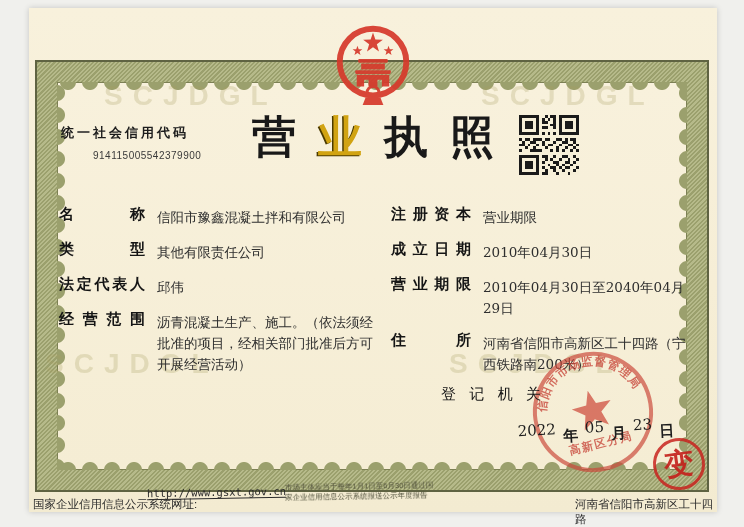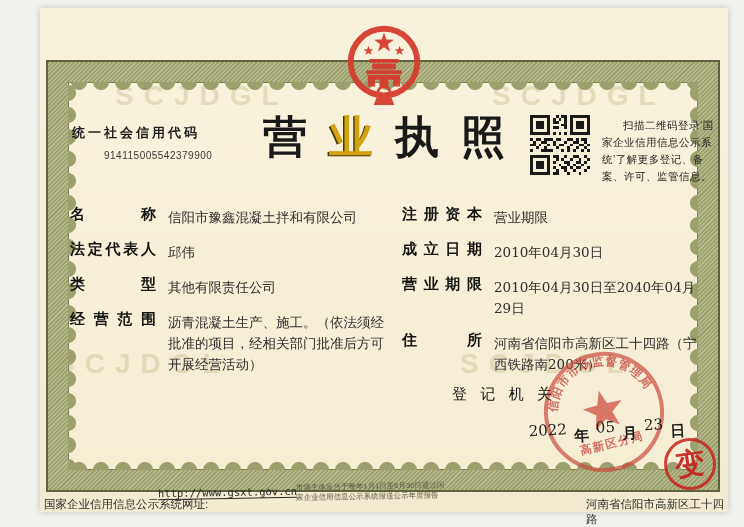--- a/index.html
+++ b/index.html
@@ -1,17 +1,17 @@
 <!DOCTYPE html>
 <html><head>
 <meta charset="utf-8">
 <style>
   html,body{margin:0;padding:0;width:744px;height:527px;overflow:hidden;
     background:#f0f0ed;font-family:"Liberation Sans",sans-serif;}
-  .paper{position:absolute;left:40px;top:8px;width:688px;height:504px;
+  .paper{position:absolute;left:29px;top:8px;width:688px;height:504px;
     background:linear-gradient(180deg,#f8f1dc 0%,#f6eed6 55%,#f3ebd1 100%);
     box-shadow:0 0 6px rgba(0,0,0,.18);}
   
   .frame{position:absolute;left:6px;top:52px;right:8px;bottom:20px;
     border:2px solid #5f6342;z-index:1;
     background:repeating-linear-gradient(135deg,#9ba06d 0 1.5px,#b6ba8a 1.5px 3px);}
   .frame-inner{position:absolute;left:20px;top:20px;right:20px;bottom:20px;
     background:linear-gradient(180deg,#f8f1dc 0%,#f5edd4 100%);
     border:1px solid #7c8054;}
   .sc{position:absolute;}
@@ -119,34 +119,33 @@
 
     <div class="title"><span>营</span><span class="gold">业</span><span>执</span><span>照</span></div>
 
     <svg class="qr-wrap" viewBox="0 0 21 21" shape-rendering="crispEdges">
       <rect x="0" y="0" width="21" height="21" fill="#f6efd8"></rect>
       <path fill="#1a1a1a" d="M0 0h7v7h-7zM14 0h7v7h-7zM0 14h7v7h-7z"></path>
       <path fill="#f6efd8" d="M1 1h5v5h-5zM15 1h5v5h-5zM1 15h5v5h-5z"></path>
       <path fill="#1a1a1a" d="M2 2h3v3h-3zM16 2h3v3h-3zM2 16h3v3h-3z"></path>
       <path fill="#1a1a1a" d="M9 0h1v1h-1zM11 0h2v1h-2zM8 1h1v2h-1zM10 1h1v1h-1zM12 1h1v2h-1zM9 2h1v1h-1zM11 3h2v1h-2zM8 4h2v1h-2zM12 4h1v1h-1zM8 6h1v1h-1zM10 6h1v1h-1zM12 6h1v1h-1zM6 8h1v1h-1zM6 10h1v1h-1zM6 12h1v1h-1zM0 8h1v1h-1zM2 8h2v1h-2zM5 8h1v2h-1zM7 8h1v1h-1zM9 8h2v1h-2zM13 8h2v1h-2zM16 8h1v1h-1zM18 8h2v1h-2zM1 9h1v1h-1zM4 9h1v1h-1zM8 9h1v2h-1zM12 9h1v1h-1zM15 9h2v1h-2zM19 9h1v1h-1zM0 10h2v1h-2zM3 10h1v1h-1zM10 10h2v1h-2zM14 10h1v1h-1zM17 10h2v1h-2zM20 10h1v1h-1zM2 11h1v1h-1zM5 11h1v1h-1zM9 11h1v1h-1zM13 11h1v2h-1zM16 11h1v1h-1zM19 11h1v1h-1zM0 12h1v1h-1zM4 12h2v1h-2zM7 12h1v1h-1zM11 12h1v1h-1zM15 12h1v1h-1zM18 12h1v1h-1zM20 12h1v1h-1zM8 14h2v1h-2zM12 14h1v1h-1zM15 14h2v1h-2zM19 14h1v1h-1zM9 15h1v1h-1zM11 15h1v1h-1zM14 15h1v1h-1zM17 15h1v2h-1zM20 15h1v1h-1zM8 16h1v1h-1zM12 16h2v1h-2zM16 16h1v1h-1zM19 16h1v1h-1zM10 17h1v1h-1zM13 17h1v1h-1zM15 17h1v1h-1zM18 17h1v1h-1zM8 18h1v1h-1zM11 18h2v1h-2zM14 18h1v1h-1zM16 18h2v1h-2zM20 18h1v1h-1zM9 19h1v1h-1zM12 19h1v1h-1zM15 19h1v1h-1zM19 19h1v1h-1zM8 20h2v1h-2zM13 20h1v1h-1zM17 20h1v1h-1z"></path>
     </svg>
-    <div class="qr-caption">扫描二维码登录‘国家企业信用信息公示系统’了解更多登记、备案、许可、监管信息。</div>
 
     <div class="col col-left">
       <div class="row">
         <span class="flabel">名称</span>
         <span class="fvalue">信阳市豫鑫混凝土拌和有限公司</span>
       </div>
       <div class="row">
+        <span class="flabel">类型</span>
+        <span class="fvalue">其他有限责任公司</span>
+      </div>
+      <div class="row">
         <span class="flabel">法定代表人</span>
         <span class="fvalue">邱伟</span>
-      </div>
-      <div class="row">
-        <span class="flabel">类型</span>
-        <span class="fvalue">其他有限责任公司</span>
       </div>
       <div class="row">
         <span class="flabel">经营范围</span>
         <span class="fvalue">沥青混凝土生产、施工。（依法须经批准的项目，经相关部门批准后方可开展经营活动）</span>
       </div>
     </div>
 
     <div class="col col-right">
       <div class="row">
         <span class="flabel">注册资本</span>

